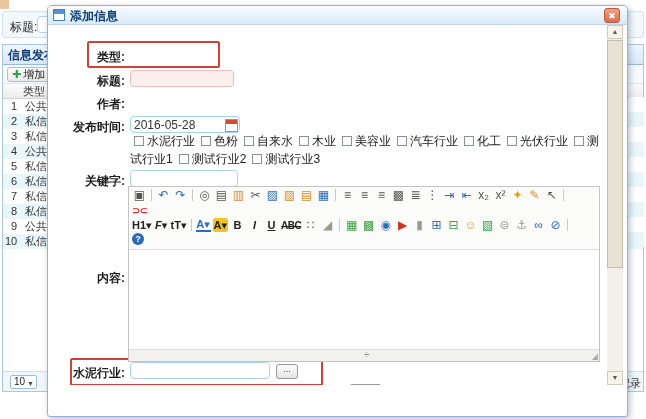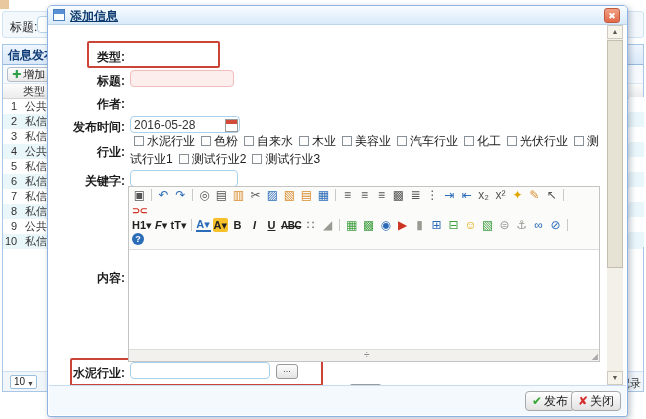--- a/index.html
+++ b/index.html
@@ -40,21 +40,21 @@
         background:repeating-linear-gradient(#fff 0 15px,#e9f6fa 15px 30px);}
 
   
   .dialog{position:absolute;left:47px;top:5px;width:581px;height:412px;background:#fff;
           border:1px solid #8db2e3;border-radius:5px 5px 3px 3px;box-shadow:2px 2px 6px rgba(60,80,110,.35);}
   .dlg-title{position:relative;height:19px;background:linear-gradient(#f8fcff,#d9eafa);
              border-bottom:1px solid #bcd4ec;border-radius:4px 4px 0 0;}
   .dlg-icon{position:absolute;left:5px;top:3px;width:12px;height:12px;background:#fff;
             border:1px solid #4a7fc0;}
   .dlg-icon::before{content:"";position:absolute;left:0;top:0;right:0;height:4px;background:#5a90d6;}
-  .dlg-title .txt{position:absolute;left:22px;top:2px;font-weight:bold;color:#0c3a6e;font-size:12px;text-decoration:underline;}
+  .dlg-title .txt{position:absolute;left:22px;top:2px;font-weight:bold;color:#0c3a6e;font-size:12px;}
   .dlg-close{position:absolute;right:7px;top:2px;width:16px;height:15px;border:1px solid #c05a3e;border-radius:3px;
              background:linear-gradient(#f2a083,#e06b4a);color:#fff;font-size:9px;font-weight:bold;
              text-align:center;line-height:14px;cursor:pointer;}
   .dlg-body{position:absolute;left:1px;right:1px;top:19px;bottom:31px;background:#fff;overflow:hidden;}
 
   .redbox{position:absolute;border:2px solid #cc4437;border-radius:2px;pointer-events:none;}
   .rb1{left:38px;top:16px;width:133px;height:27px;}
   .rb2{left:21px;top:333px;width:253px;height:28px;}
 
   .flabel{position:absolute;left:6px;width:70px;text-align:right;font-weight:bold;color:#1c1c1c;font-size:12px;}
@@ -209,21 +209,20 @@
 
       <div class="flabel" style="top:48px;">标题:</div>
       <input class="fin required" style="left: 81px; top: 45px; width: 104px;">
 
       <div class="flabel" style="top:71px;">作者:</div>
 
       <div class="flabel" style="top:94px;">发布时间:</div>
       <input class="fin" style="left: 81px; top: 91px; width: 110px;" value="2016-05-28">
       <span class="cal"></span>
 
-      <div class="flabel" style="top:119px;">行业:</div>
       <div class="cb-wrap">
         
       <label class="cb-opt"><span class="cbbox"></span><span>水泥行业</span></label><label class="cb-opt"><span class="cbbox"></span><span>色粉</span></label><label class="cb-opt"><span class="cbbox"></span><span>自来水</span></label><label class="cb-opt"><span class="cbbox"></span><span>木业</span></label><label class="cb-opt"><span class="cbbox"></span><span>美容业</span></label><label class="cb-opt"><span class="cbbox"></span><span>汽车行业</span></label><label class="cb-opt"><span class="cbbox"></span><span>化工</span></label><label class="cb-opt"><span class="cbbox"></span><span>光伏行业</span></label><label class="cb-opt"><span class="cbbox"></span><span>测试行业1</span></label><label class="cb-opt"><span class="cbbox"></span><span>测试行业2</span></label><label class="cb-opt"><span class="cbbox"></span><span>测试行业3</span></label></div>
 
       <div class="flabel" style="top:148px;">关键字:</div>
       <input class="fin" style="left: 81px; top: 145px; width: 108px;">
 
       <div class="flabel" style="top:245px;">内容:</div>
       <div class="editor">
         <div class="ed-toolbar">
@@ -256,19 +255,15 @@
         <span class="upload-btn">上传</span>
       </div>
 
       <div class="vscroll">
         <span class="sbtn up">▲</span>
         <span class="sthumb"></span>
         <span class="sbtn down">▼</span>
       </div>
     </div>
 
-    <div class="dlg-footer">
-      <span class="foot-btn btn-publish"><span class="ck">✔</span><span>发布</span></span>
-      <span class="foot-btn btn-closef"><span class="xx">✘</span><span>关闭</span></span>
-    </div>
   </div>
 
 </div>
 
 </body></html>

